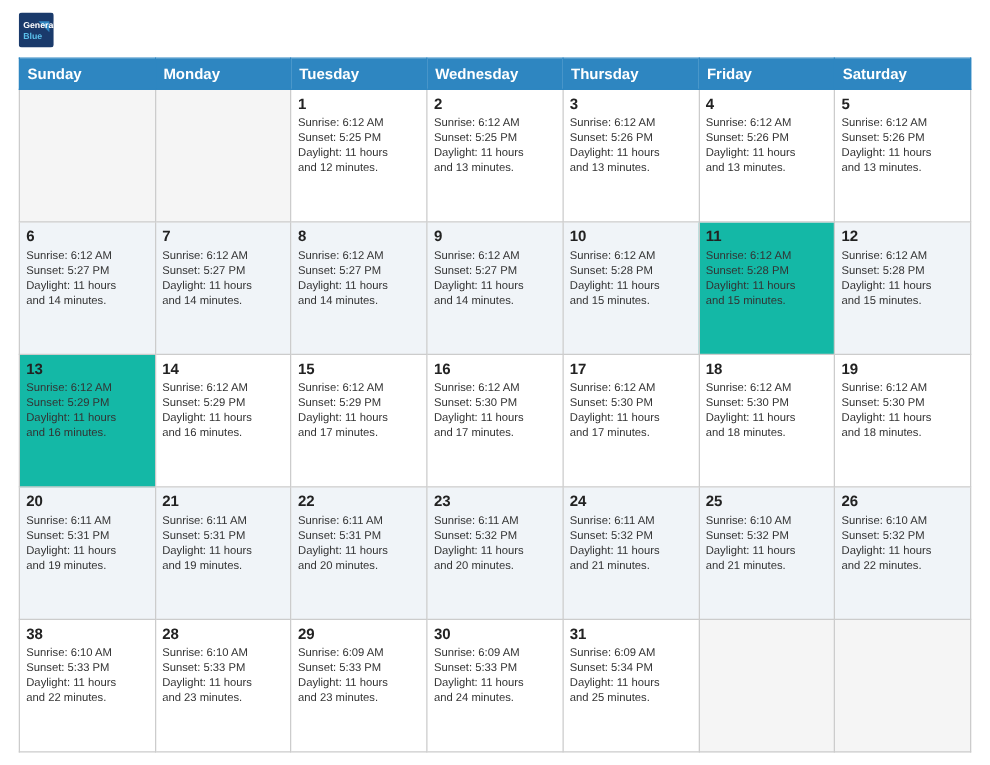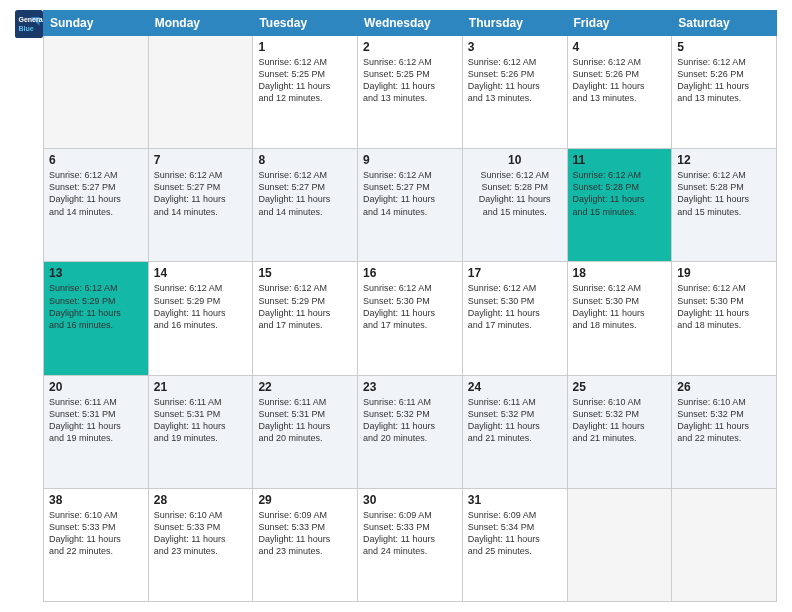--- a/index.html
+++ b/index.html
@@ -8,20 +8,21 @@
       height: 612px;
       font-family: Arial, sans-serif;
       background: #fff;
       overflow: hidden;
     }
     .page {
       width: 792px;
       height: 612px;
       padding: 10px 15px;
       display: flex;
+      flex-direction: column;
     }
     .header {
       display: flex;
       justify-content: space-between;
       align-items: flex-start;
       margin-bottom: 8px;
     }
     .logo {
       display: flex;
       align-items: center;
@@ -180,21 +181,21 @@
 Daylight: 11 hours
 and 14 minutes.</div>
           </td>
           <td style="background: rgb(240, 244, 248);">
             <span class="day-num">9</span>
             <div class="day-info" style="white-space: pre-line;">Sunrise: 6:12 AM
 Sunset: 5:27 PM
 Daylight: 11 hours
 and 14 minutes.</div>
           </td>
-          <td style="background: rgb(240, 244, 248); text-align: center;">
+          <td style="background: rgb(240, 244, 248);">
             <span class="day-num">10</span>
             <div class="day-info" style="white-space: pre-line;">Sunrise: 6:12 AM
 Sunset: 5:28 PM
 Daylight: 11 hours
 and 15 minutes.</div>
           </td>
           <td style="background: #14b8a6;">
             <span class="day-num">11</span>
             <div class="day-info" style="white-space: pre-line;">Sunrise: 6:12 AM
 Sunset: 5:28 PM

